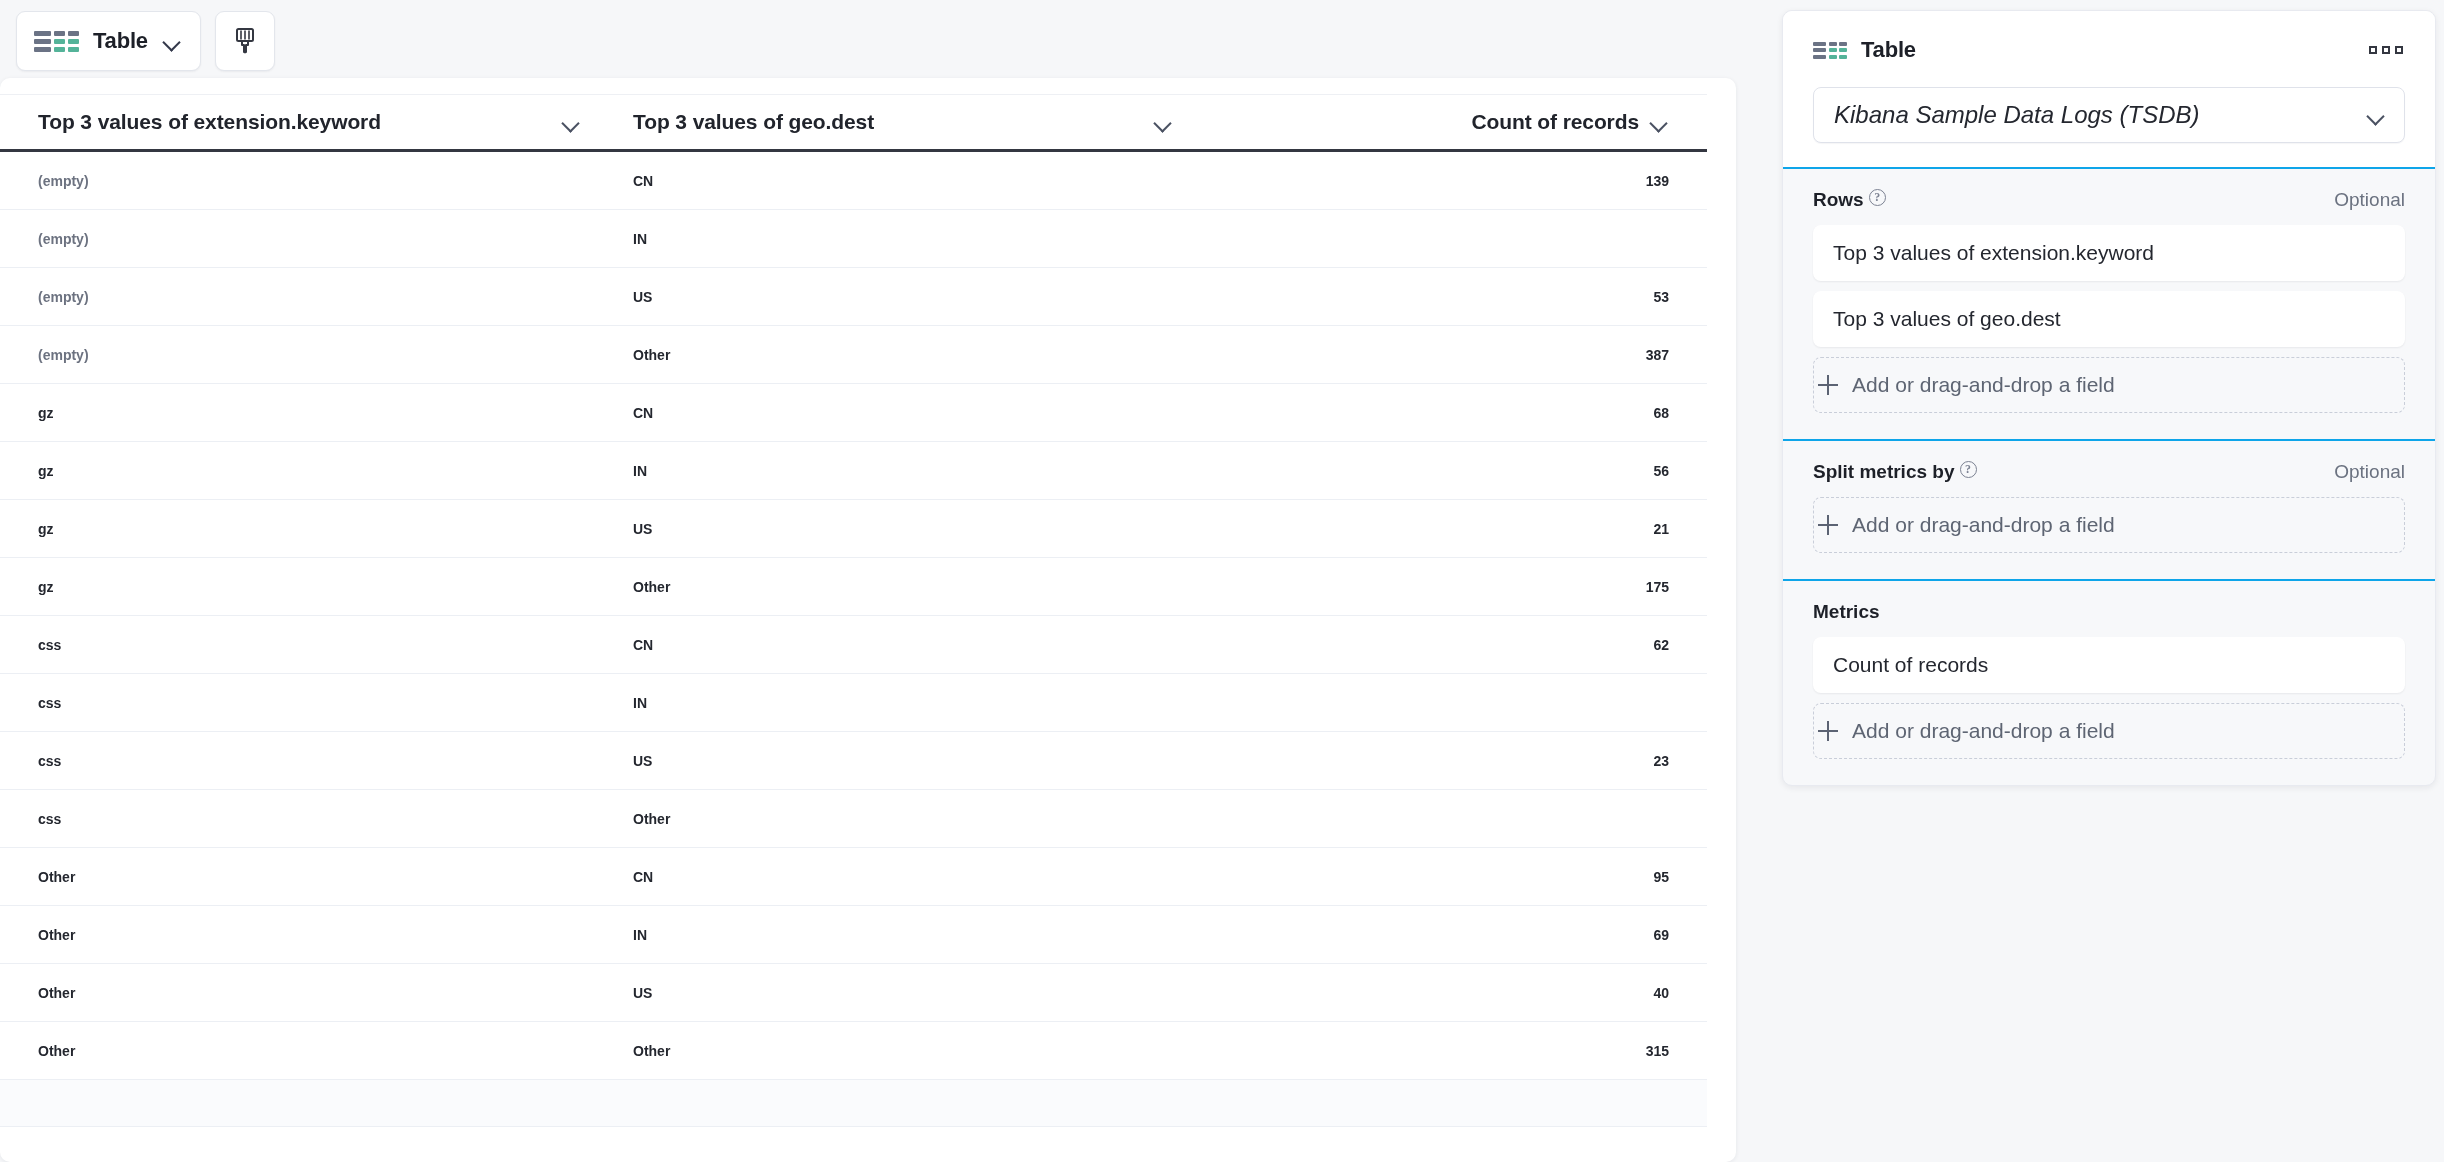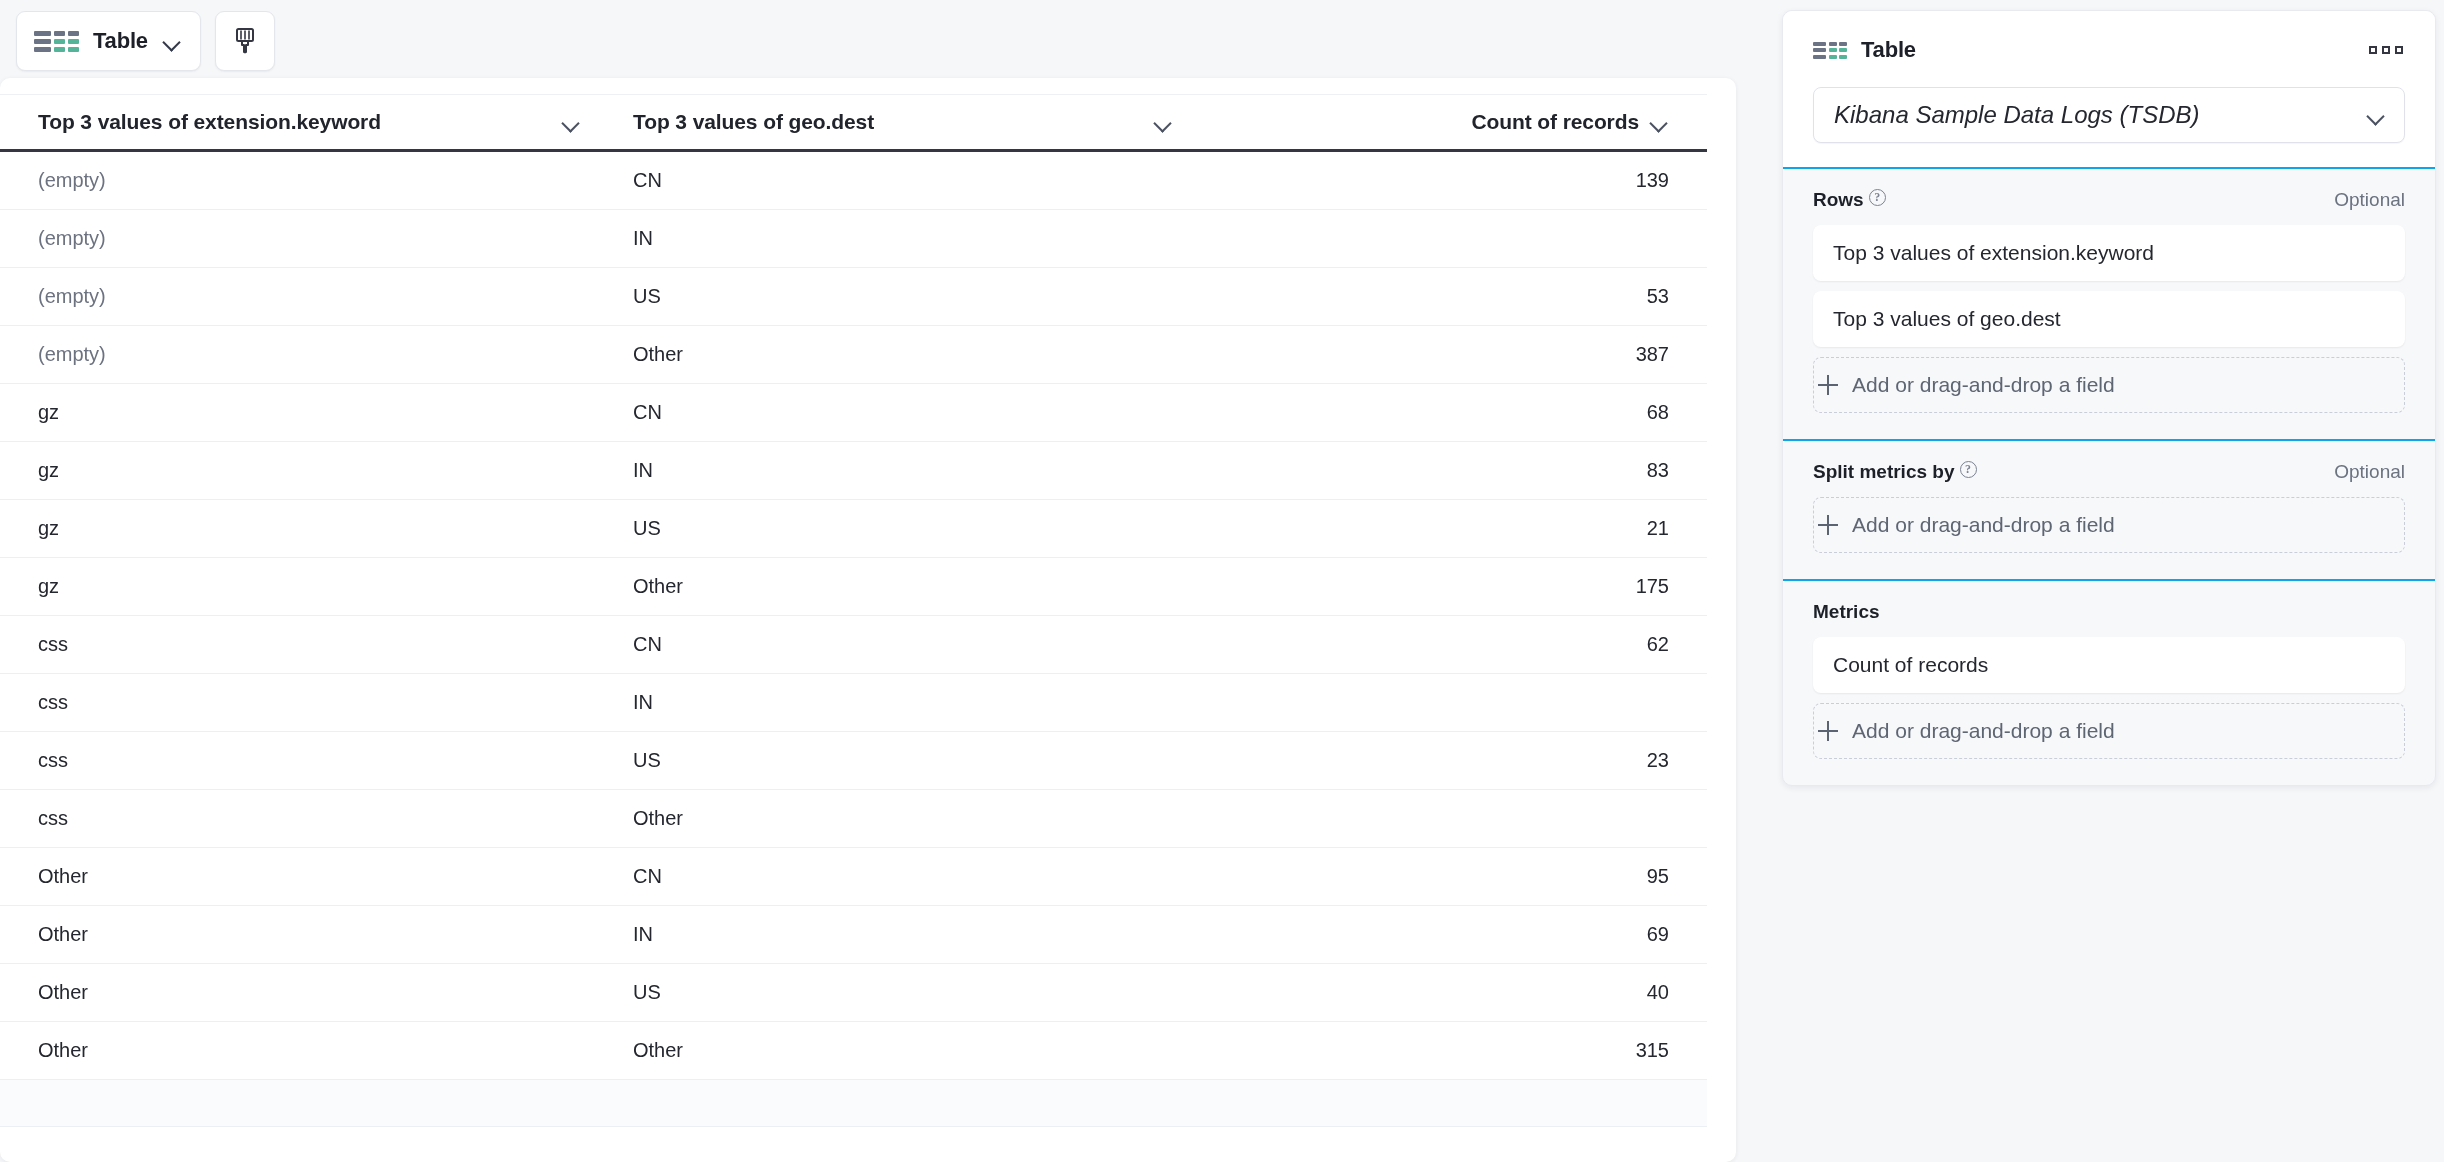--- a/index.html
+++ b/index.html
@@ -138,23 +138,24 @@
     gap: 10px;
   }
   .th-label {
     font-size: 21px;
     font-weight: 700;
     color: #21242c;
     letter-spacing: -0.1px;
     white-space: nowrap;
   }
   .td {
-    font-size: 20px;
+    font-size: 14px;
     color: #24272f;
     white-space: nowrap;
+    font-weight: bold;
   }
   .td.muted { color: #6c7280; }
   .td.num { font-variant-numeric: tabular-nums; }
 
   .dt-filler {
     height: 46px;
     background: #fafbfd;
     border-bottom: 1px solid #eceff4;
   }
 
@@ -378,21 +379,21 @@
             <div class="c2"><span class="td num">387</span></div>
           </div>
           <div class="dt-row">
             <div class="c0"><span class="td">gz</span></div>
             <div class="c1"><span class="td">CN</span></div>
             <div class="c2"><span class="td num">68</span></div>
           </div>
           <div class="dt-row">
             <div class="c0"><span class="td">gz</span></div>
             <div class="c1"><span class="td">IN</span></div>
-            <div class="c2"><span class="td num">83</span></div>
+            <div class="c2"><span class="td num">56</span></div>
           </div>
           <div class="dt-row">
             <div class="c0"><span class="td">gz</span></div>
             <div class="c1"><span class="td">US</span></div>
             <div class="c2"><span class="td num">21</span></div>
           </div>
           <div class="dt-row">
             <div class="c0"><span class="td">gz</span></div>
             <div class="c1"><span class="td">Other</span></div>
             <div class="c2"><span class="td num">175</span></div>

